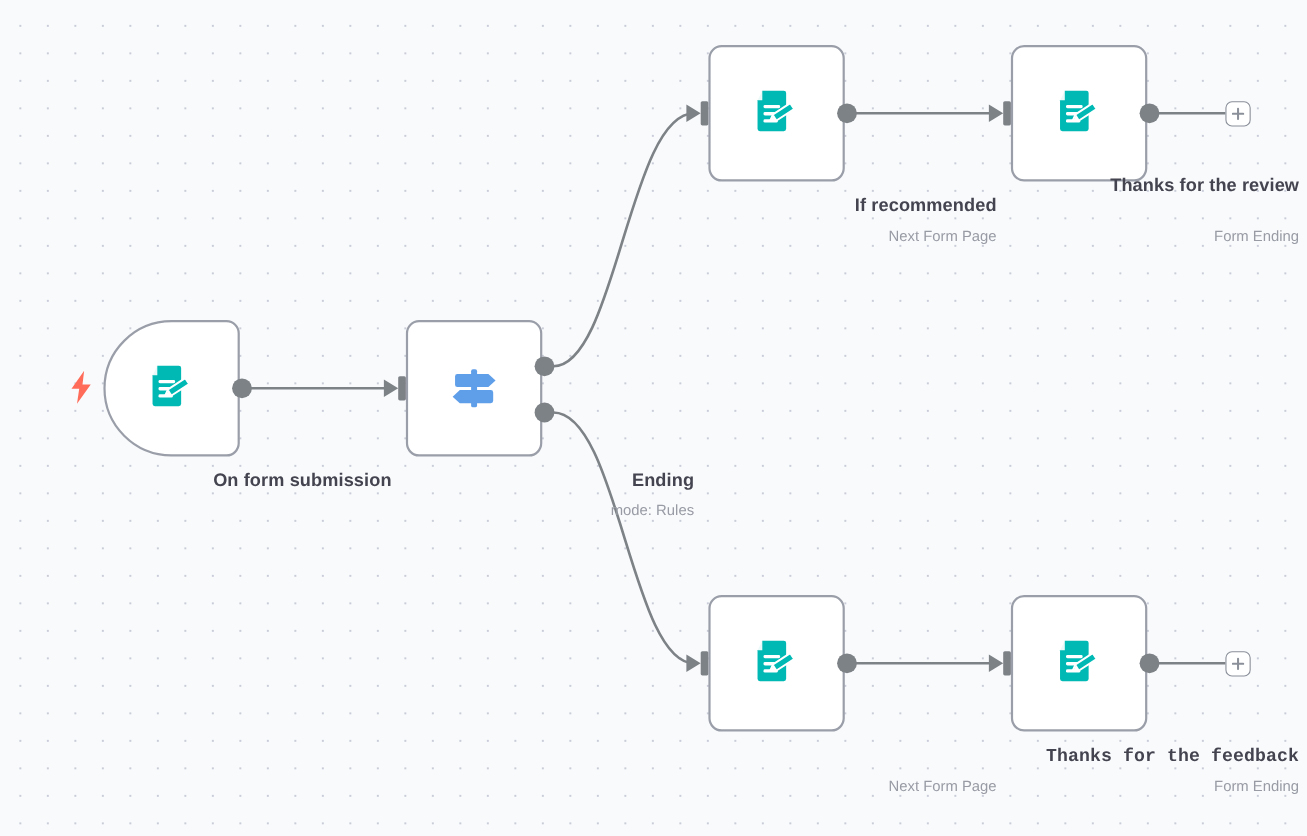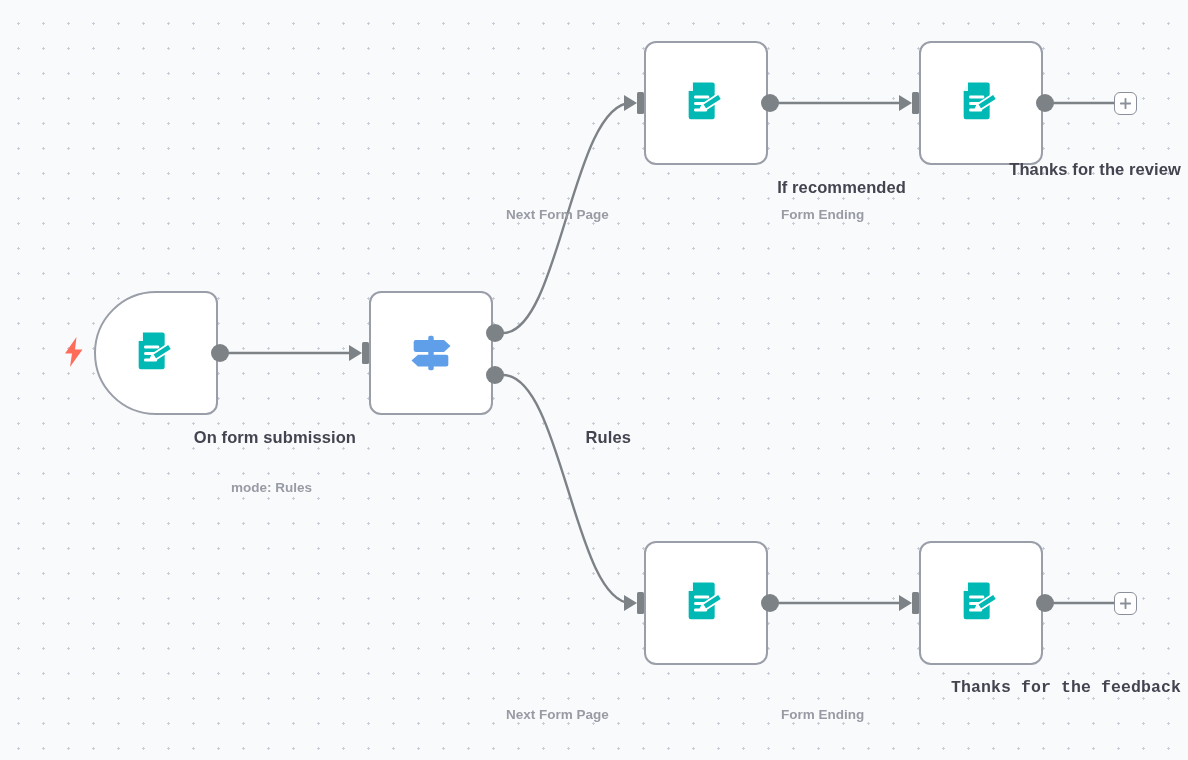--- a/index.html
+++ b/index.html
@@ -59,24 +59,24 @@
     position: absolute;
     text-align: right;
     color: #444450;
     font-size: 16.5px;
     font-weight: bold;
     letter-spacing: 0.1px;
     white-space: nowrap;
   }
   .node-sublabel {
     position: absolute;
-    text-align: left;
+    text-align: right;
     color: #989ba4;
     font-size: 13.5px;
-    font-weight: bold;
+    font-weight: normal;
     white-space: nowrap;
   }
 
   
   .plus-btn {
     position: absolute;
     width: 23px;
     height: 23px;
     box-sizing: border-box;
     border: 1.8px solid #8a8f99;
@@ -167,22 +167,22 @@
 
   <div class="node" style="left:369px; top:291px; width:124px; height:124px;">
     <svg class="node-icon" width="52" height="52" viewBox="0 0 48 48" xmlns="http://www.w3.org/2000/svg">
       <rect x="21.5" y="8" width="5" height="32" rx="1.6" fill="#5f9ee8"></rect>
       <path d="M10 12 h26 l6 5.5 -6 5.5 h-26 a2 2 0 0 1 -2 -2 v-7 a2 2 0 0 1 2 -2 z" fill="#5f9ee8"></path>
       <path d="M38 25.5 h-26 l-6 5.5 6 5.5 h26 a2 2 0 0 0 2 -2 v-7 a2 2 0 0 0 -2 -2 z" fill="#5f9ee8"></path>
     </svg>
   </div>
   <div class="port-out" style="left:486px; top:324px;"></div>
   <div class="port-out" style="left:486px; top:366px;"></div>
-  <div class="node-label" style="left:231px; top:428px; width:400px;">Rules</div>
-  <div class="node-sublabel" style="left:231px; top:480px; width:400px;">mode: Rules</div>
+  <div class="node-label" style="left:231px; top:428px; width:400px;">Ending</div>
+  <div class="node-sublabel" style="left:231px; top:456px; width:400px;">mode: Rules</div>
 
   <div class="node" style="left:644px; top:41px; width:124px; height:124px;">
     <svg class="node-icon" width="52" height="52" viewBox="0 0 48 48" xmlns="http://www.w3.org/2000/svg">
       <path d="M12 5 h18 a2 2 0 0 1 2 2 v30 a2 2 0 0 1 -2 2 h-20 a2 2 0 0 1 -2 -2 v-24 z" fill="#00b9b4"></path>
       <path d="M12 5 v8 h-8 z" fill="#ffffff" opacity="0.92"></path>
       <rect x="13" y="17" width="14" height="2.8" rx="1.2" fill="#ffffff"></rect>
       <rect x="13" y="23" width="10" height="2.8" rx="1.2" fill="#ffffff"></rect>
       <rect x="13" y="29" width="12" height="2.8" rx="1.2" fill="#ffffff"></rect>
       <g transform="translate(22.5,11.5) rotate(12)">
         <path d="M13.5 1.2 l4.2 4.2 -12.2 12.2 -5.4 1.2 1.2 -5.4 z" fill="#00b9b4" stroke="#ffffff" stroke-width="1.6" stroke-linejoin="round"></path>

